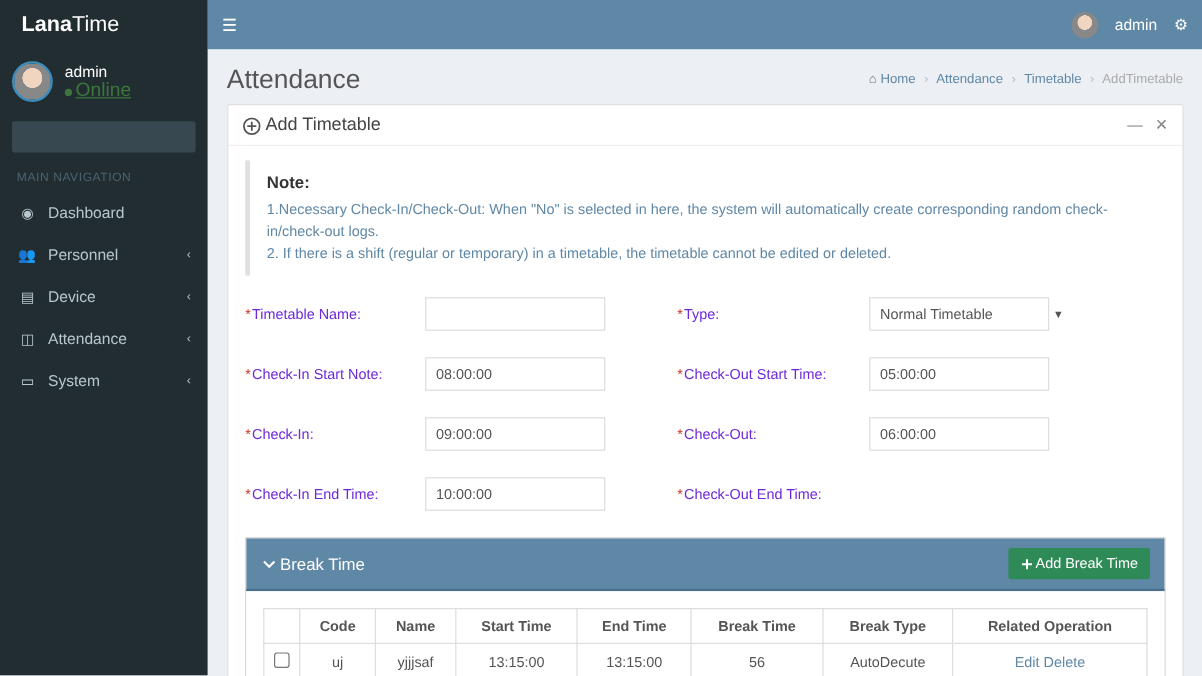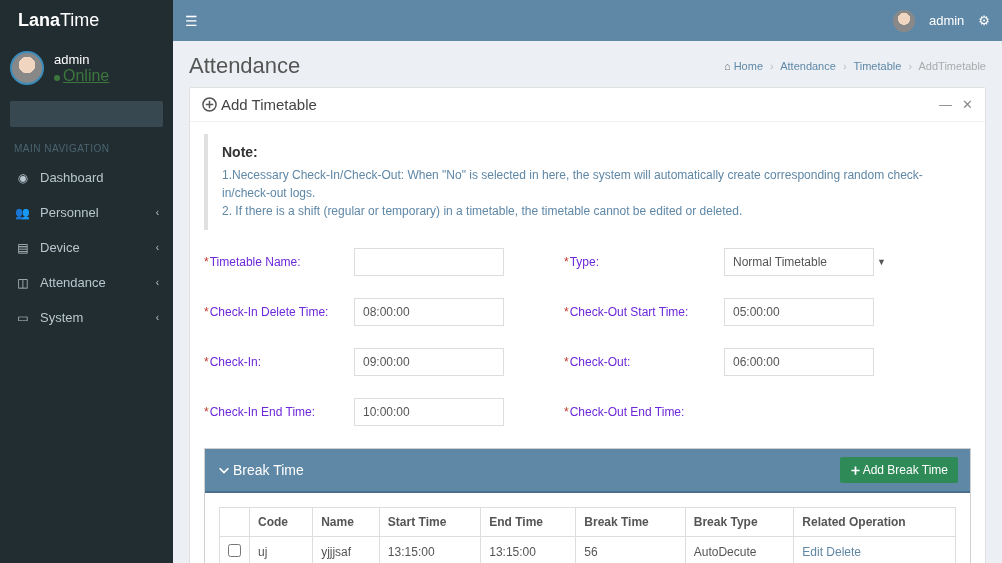--- a/index.html
+++ b/index.html
@@ -25,40 +25,40 @@
 .top-right .avatar-sm { width: 22px; height: 22px; border-radius: 50%; background: radial-gradient(circle at 50% 40%, #f0d6c0 35%, #888 36%); }
 .content-header { padding: 12px 16px 8px; display: flex; align-items: center; }
 .content-header h1 { font-size: 22px; font-weight: 400; color: #555; }
 .breadcrumb { margin-left: auto; font-size: 11px; color: #777; }
 .breadcrumb .sep { margin: 0 4px; color: #bbb; }
 .breadcrumb a { color: #5f87a6; text-decoration: none; }
 .breadcrumb .active { color: #aaa; }
 .content { padding: 0 16px 16px; overflow-y: auto; flex: 1; }
 .box { background: #fff; border: 1px solid #e0e0e0; border-radius: 2px; }
 .box-header { padding: 8px 12px; display: flex; align-items: center; border-bottom: 1px solid #f0f0f0; }
-.box-title { font-size: 15px; color: #444; display: flex; align-items: center; gap: 4px; }
+.box-title { font-size: 15px; color: #444; display: flex; align-items: flex-end; gap: 4px; }
 .box-tools { margin-left: auto; display: flex; gap: 10px; color: #888; }
 .box-body { padding: 12px 14px; }
 .note-box { border-left: 4px solid #e0e0e0; padding: 10px 14px; margin-bottom: 18px; }
 .note-box .note-title { font-weight: 700; font-size: 14px; color: #333; margin-bottom: 6px; }
 .note-box .note-text { color: #5f87a6; font-size: 12px; line-height: 1.5; }
 .form-grid { display: grid; grid-template-columns: 150px 170px 40px 160px 170px; column-gap: 0; row-gap: 22px; align-items: center; }
 .form-label { color: #6d28d9; font-size: 12px; }
 .req::before { content: "*"; color: #c0392b; margin-right: 1px; }
 .form-input { height: 28px; border: 1px solid #ddd; padding: 0 8px; font-size: 12px; width: 150px; background:#fff; color:#555; }
 select.form-input { appearance: none; background: #fff; padding-right: 24px; }
 .select-wrap { position: relative; }
 .select-wrap .tri { position: absolute; right: 8px; top: 50%; transform: translateY(-50%); font-size: 9px; color: #555; pointer-events:none; }
 .break-panel { margin-top: 22px; border: 1px solid #d0d0d0; }
 .break-header { background: #5f87a6; color: #fff; padding: 8px 12px; display: flex; align-items: center; border-bottom: 2px solid #4a6f8d; }
 .break-header .title { font-size: 14px; display:flex; align-items:center; gap:2px;}
 .break-header .btn-add { margin-left: auto; background: #2e8b57; color: #fff; border: none; padding: 6px 10px; font-size: 12px; border-radius: 2px; cursor: pointer; display:flex; align-items:center; gap:2px;}
 .break-body { background: #fff; padding: 14px; }
 table.break-table { width: 100%; border-collapse: collapse; font-size: 12px; }
-.break-table th, .break-table td { border: 1px solid #ddd; padding: 7px 8px; text-align: left; color: #555; }
+.break-table th, .break-table td { border: 1px solid #ddd; padding: 7px 8px; text-align: center; color: #555; }
 .break-table th { font-weight: 700; }
 .break-table .chk { width: 26px; text-align: center; }
 .break-table .ops a { color: #5f87a6; text-decoration: none; }
 svg { display: block; }
 </style>
 </head>
 <body>
 
 <div class="wrapper">
   <aside class="sidebar">
@@ -157,21 +157,21 @@
             <input class="form-input" value="" style="">
             <span></span>
             <span class="form-label req">Type:</span>
             <span class="select-wrap">
               <select class="form-input">
                 <option>Normal Timetable</option>
               </select>
               <span class="tri">▼</span>
             </span>
 
-            <span class="form-label req">Check-In Delete Time:</span>
+            <span class="form-label req">Check-In Start Note:</span>
             <input class="form-input" value="08:00:00" style="">
             <span></span>
             <span class="form-label req">Check-Out Start Time:</span>
             <input class="form-input" value="05:00:00" style="">
 
             <span class="form-label req">Check-In:</span>
             <input class="form-input" value="09:00:00" style="">
             <span></span>
             <span class="form-label req">Check-Out:</span>
             <input class="form-input" value="06:00:00" style="">

